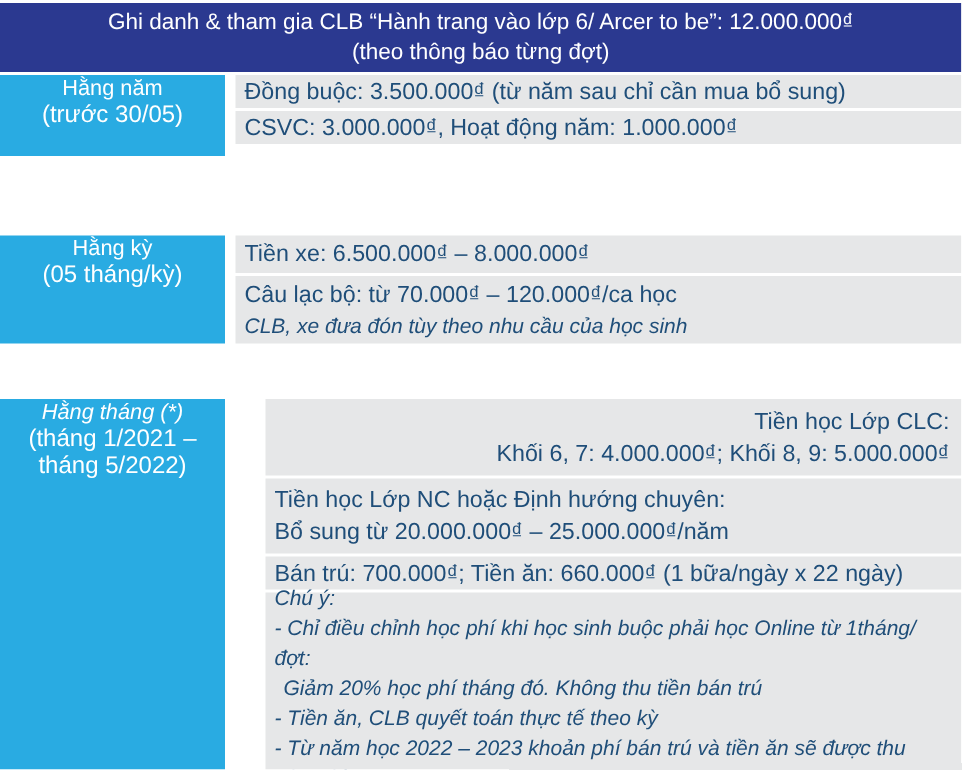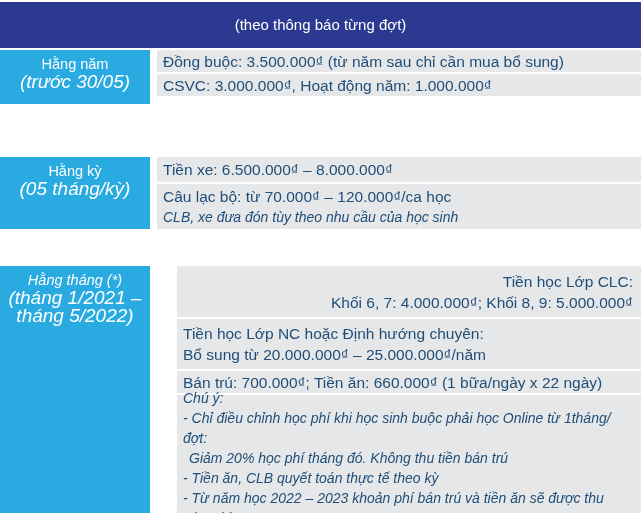--- a/index.html
+++ b/index.html
@@ -12,43 +12,44 @@
     margin-top:2px; height:46px; background:#2b3990; color:#ffffff;
     display:flex; flex-direction:column; justify-content:center; align-items:center;
     font-size:15px; line-height:20.5px; font-weight:400;
   }
   .section { display:flex; align-items:stretch; }
   .sec-annual  { margin-top:2px;  height:54px; }
   .sec-term    { margin-top:53px; height:72px; }
   .sec-monthly { margin-top:37px; height:258px;gap:20px; }
   .label-cell {
     width:150px; flex:0 0 150px; background:#29abe2; color:#ffffff;
-    text-align:center; padding-top:5px; font-size:14.5px; line-height:18px;
+    text-align:center; font-size:14.5px; line-height:18px;
   }
   .label-title { font-weight:400; }
   .label-title.italic { font-style:italic; }
-  .label-sub { font-style:italic; font-size:19px; line-height:18px; }
+  .label-sub { font-size:16px; line-height:18px; }
   .rows { flex:1 1 auto; margin-left:7px; display:flex; flex-direction:column; gap:2px; }
   .row {
     background:#e6e7e8; color:#1f4e79; padding:1px 8px 1px 6px;
     font-size:15.5px; line-height:21px;
     display:flex; flex-direction:column; justify-content:center;
   }
   .h26 { height:22px; } .h27 { height:27px; } .h43 { height:50px; }
   .h51 { height:51px;align-items:flex-end; } .h50 { height:50px; } .h125 { height:125px; }
   .note-line { font-style:italic; font-size:14px; line-height:20px; }
   .note-indent { padding-left:6px; }
   .bottom-strip { height:7px; background:#f3f4f5; margin-top:0; }
 </style>
 </head>
 <body>
 
 <div class="page">
 
   <div class="banner">
+    <div>Ghi danh &amp; tham gia CLB “Hành trang vào lớp 6/ Arcer to be”: 12.000.000₫</div>
     <div>(theo thông báo từng đợt)</div>
   </div>
 
   <div class="section sec-annual">
     <div class="label-cell">
       <div class="label-title">Hằng năm</div>
       <div class="label-sub">(trước 30/05)</div>
     </div>
     <div class="rows">
       <div class="row h26">

